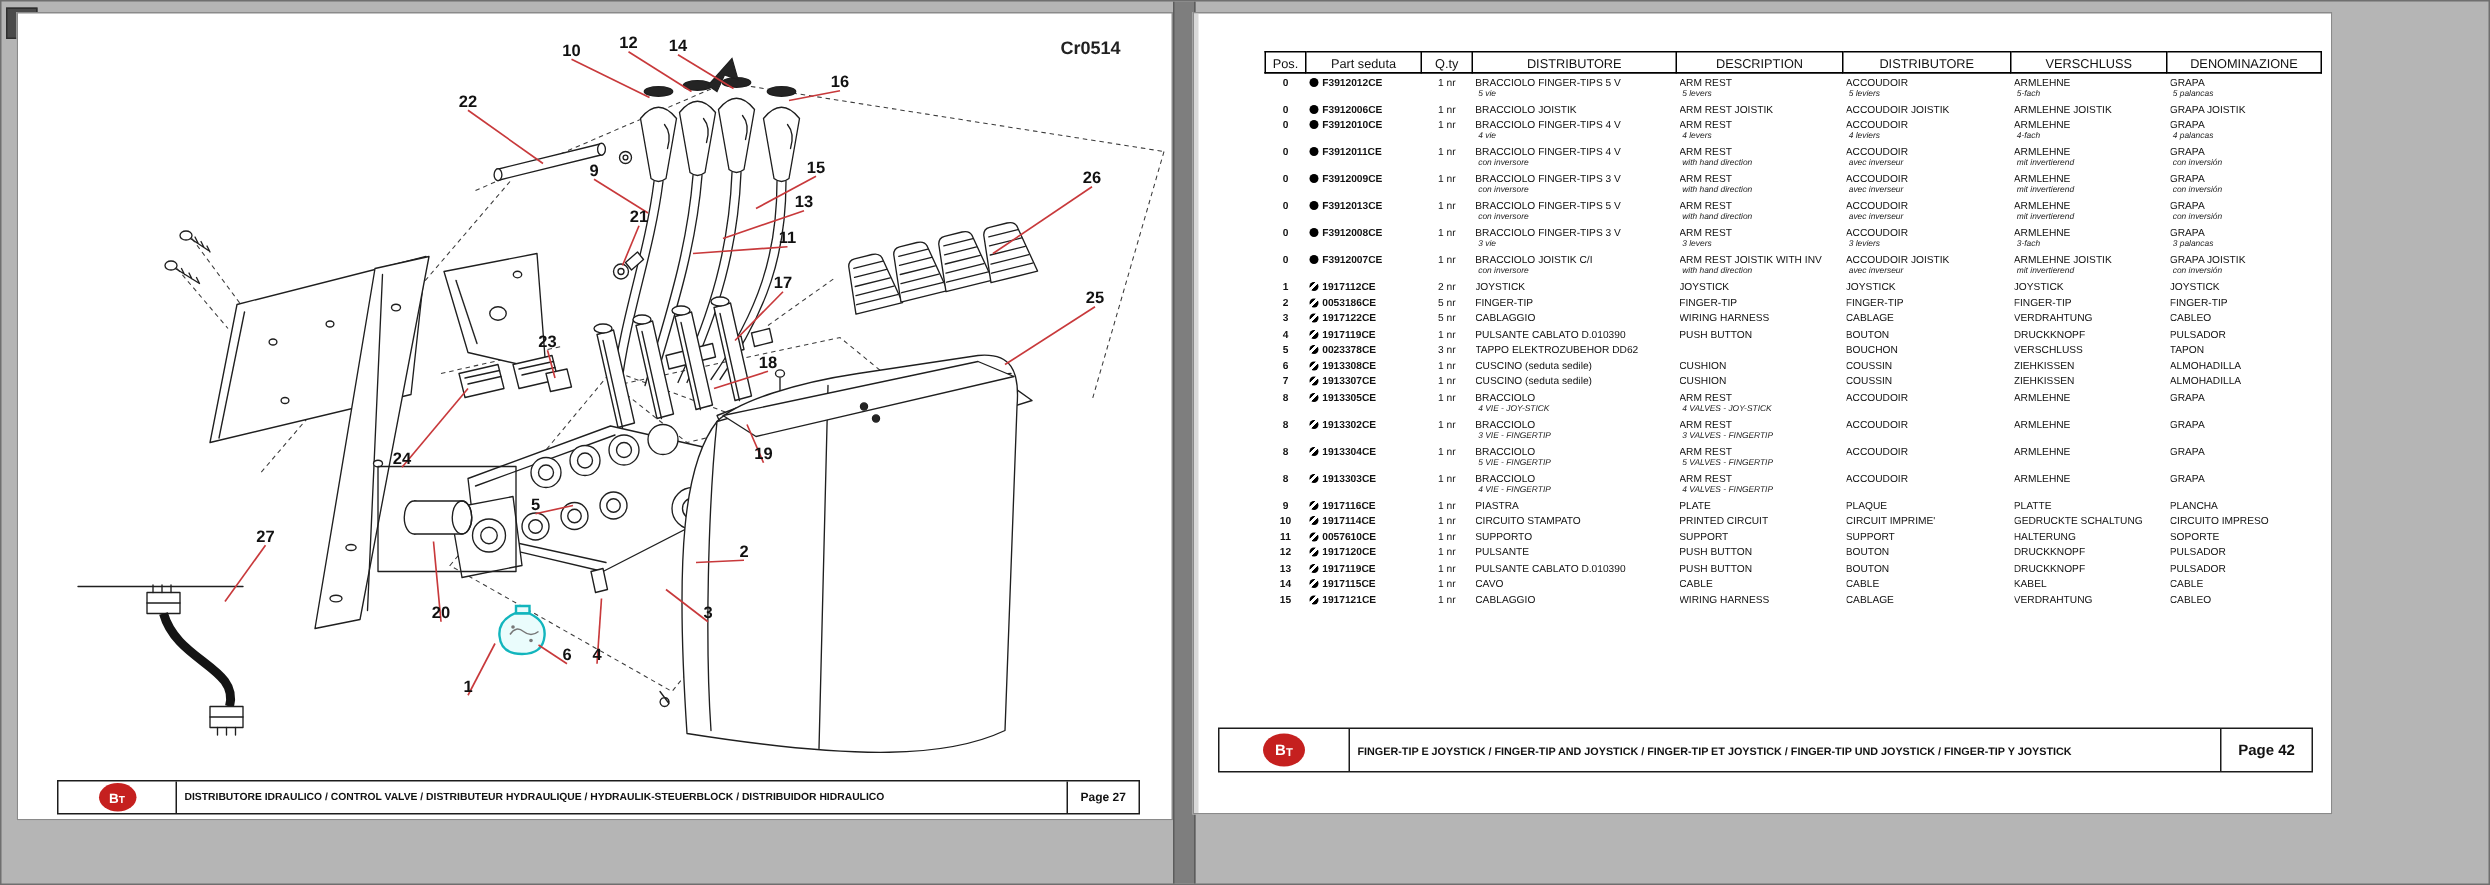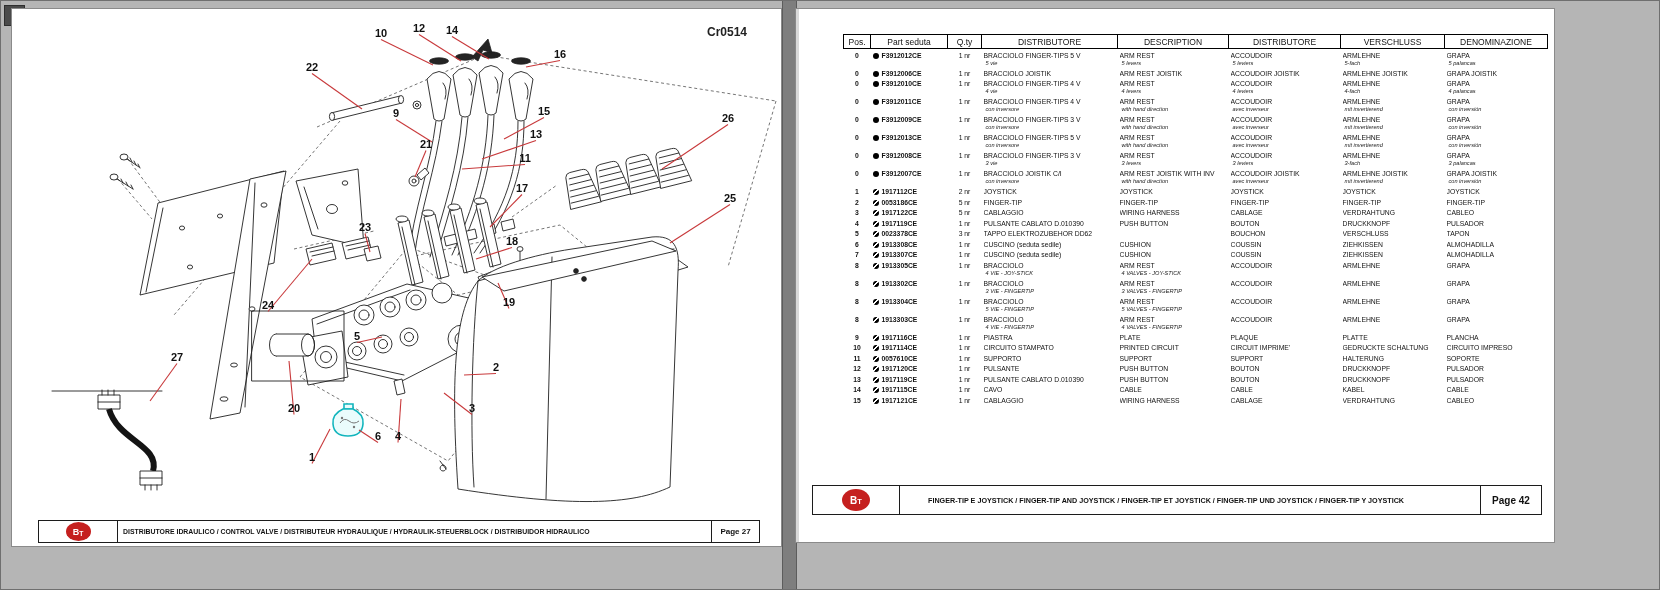--- a/index.html
+++ b/index.html
@@ -23,21 +23,21 @@
   .footer{position:absolute;display:flex;align-items:stretch;border:1.5px solid #1c1c1c;background:#fff;box-sizing:border-box;}
   .footer .logo-cell{display:flex;align-items:center;justify-content:center;border-right:1.5px solid #1c1c1c;}
   .footer .title-cell{flex:1;display:flex;align-items:center;padding:0 5px;font-weight:bold;color:#111;}
   .footer .pageno-cell{display:flex;align-items:center;justify-content:center;border-left:1.5px solid #1c1c1c;font-weight:bold;color:#111;}
   .footer.fl{left:26px;top:511px;width:722px;height:23px;}
   .footer.fl .logo-cell{width:78px;}
   .footer.fl .title-cell{font-size:6.9px;}
   .footer.fl .pageno-cell{width:47px;font-size:8px;}
   .footer.fr{left:16px;top:476px;width:730px;height:30px;}
   .footer.fr .logo-cell{width:86px;}
-  .footer.fr .title-cell{font-size:7.2px;margin-left:23px;}
+  .footer.fr .title-cell{font-size:7.2px;}
   .footer.fr .pageno-cell{width:60px;font-size:10px;}
   .bt-logo{background:#c5201f;color:#fff;border-radius:50%;display:flex;align-items:center;justify-content:center;font-weight:bold;}
   .bt-logo.small{width:25px;height:19px;font-size:9px;}
   .bt-logo.big{width:28px;height:22px;font-size:10px;}
   .bt-logo .t{font-size:.75em;margin-top:3px;}
   
   .parts-table{position:absolute;left:47px;top:25px;border-collapse:collapse;table-layout:fixed;width:704px;color:#111;}
   .parts-table th{border:1.8px solid #000;font-size:8.5px;font-weight:normal;height:13px;padding:0 1px;background:#fff;}
   .parts-table td{padding:0 2px;vertical-align:top;border:none;}
   .parts-table tbody tr td{padding-top:2.5px;}

